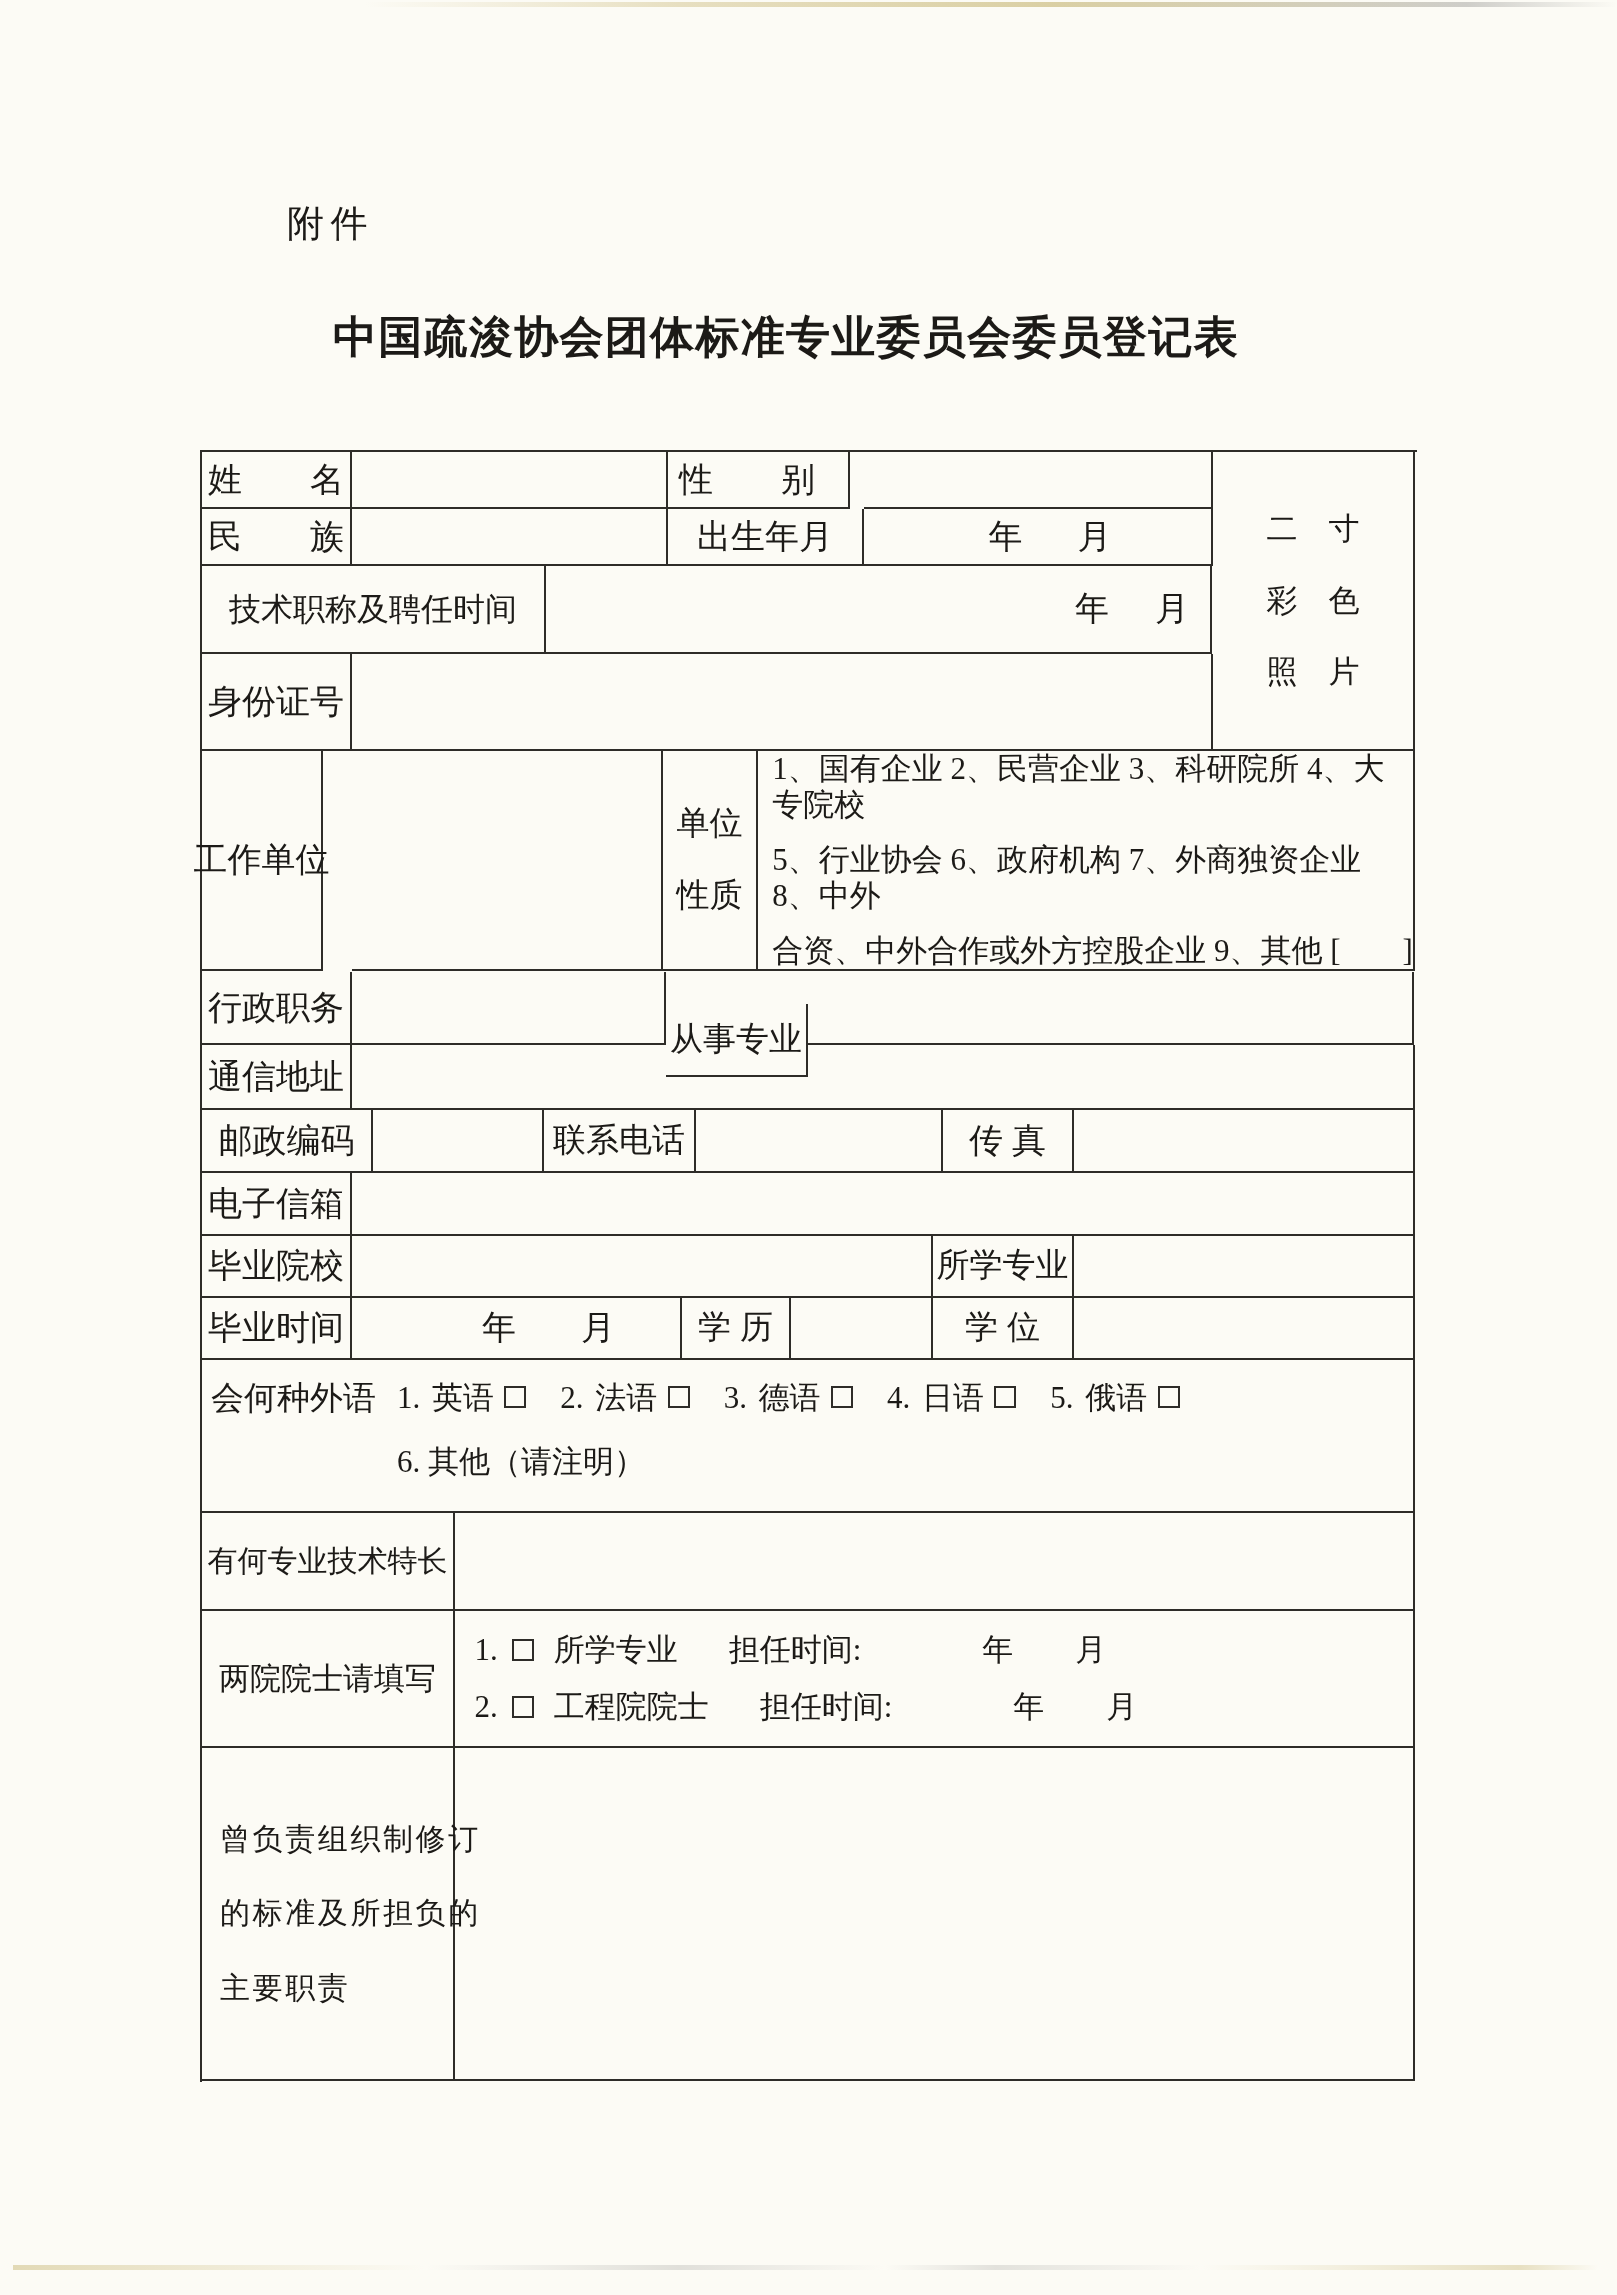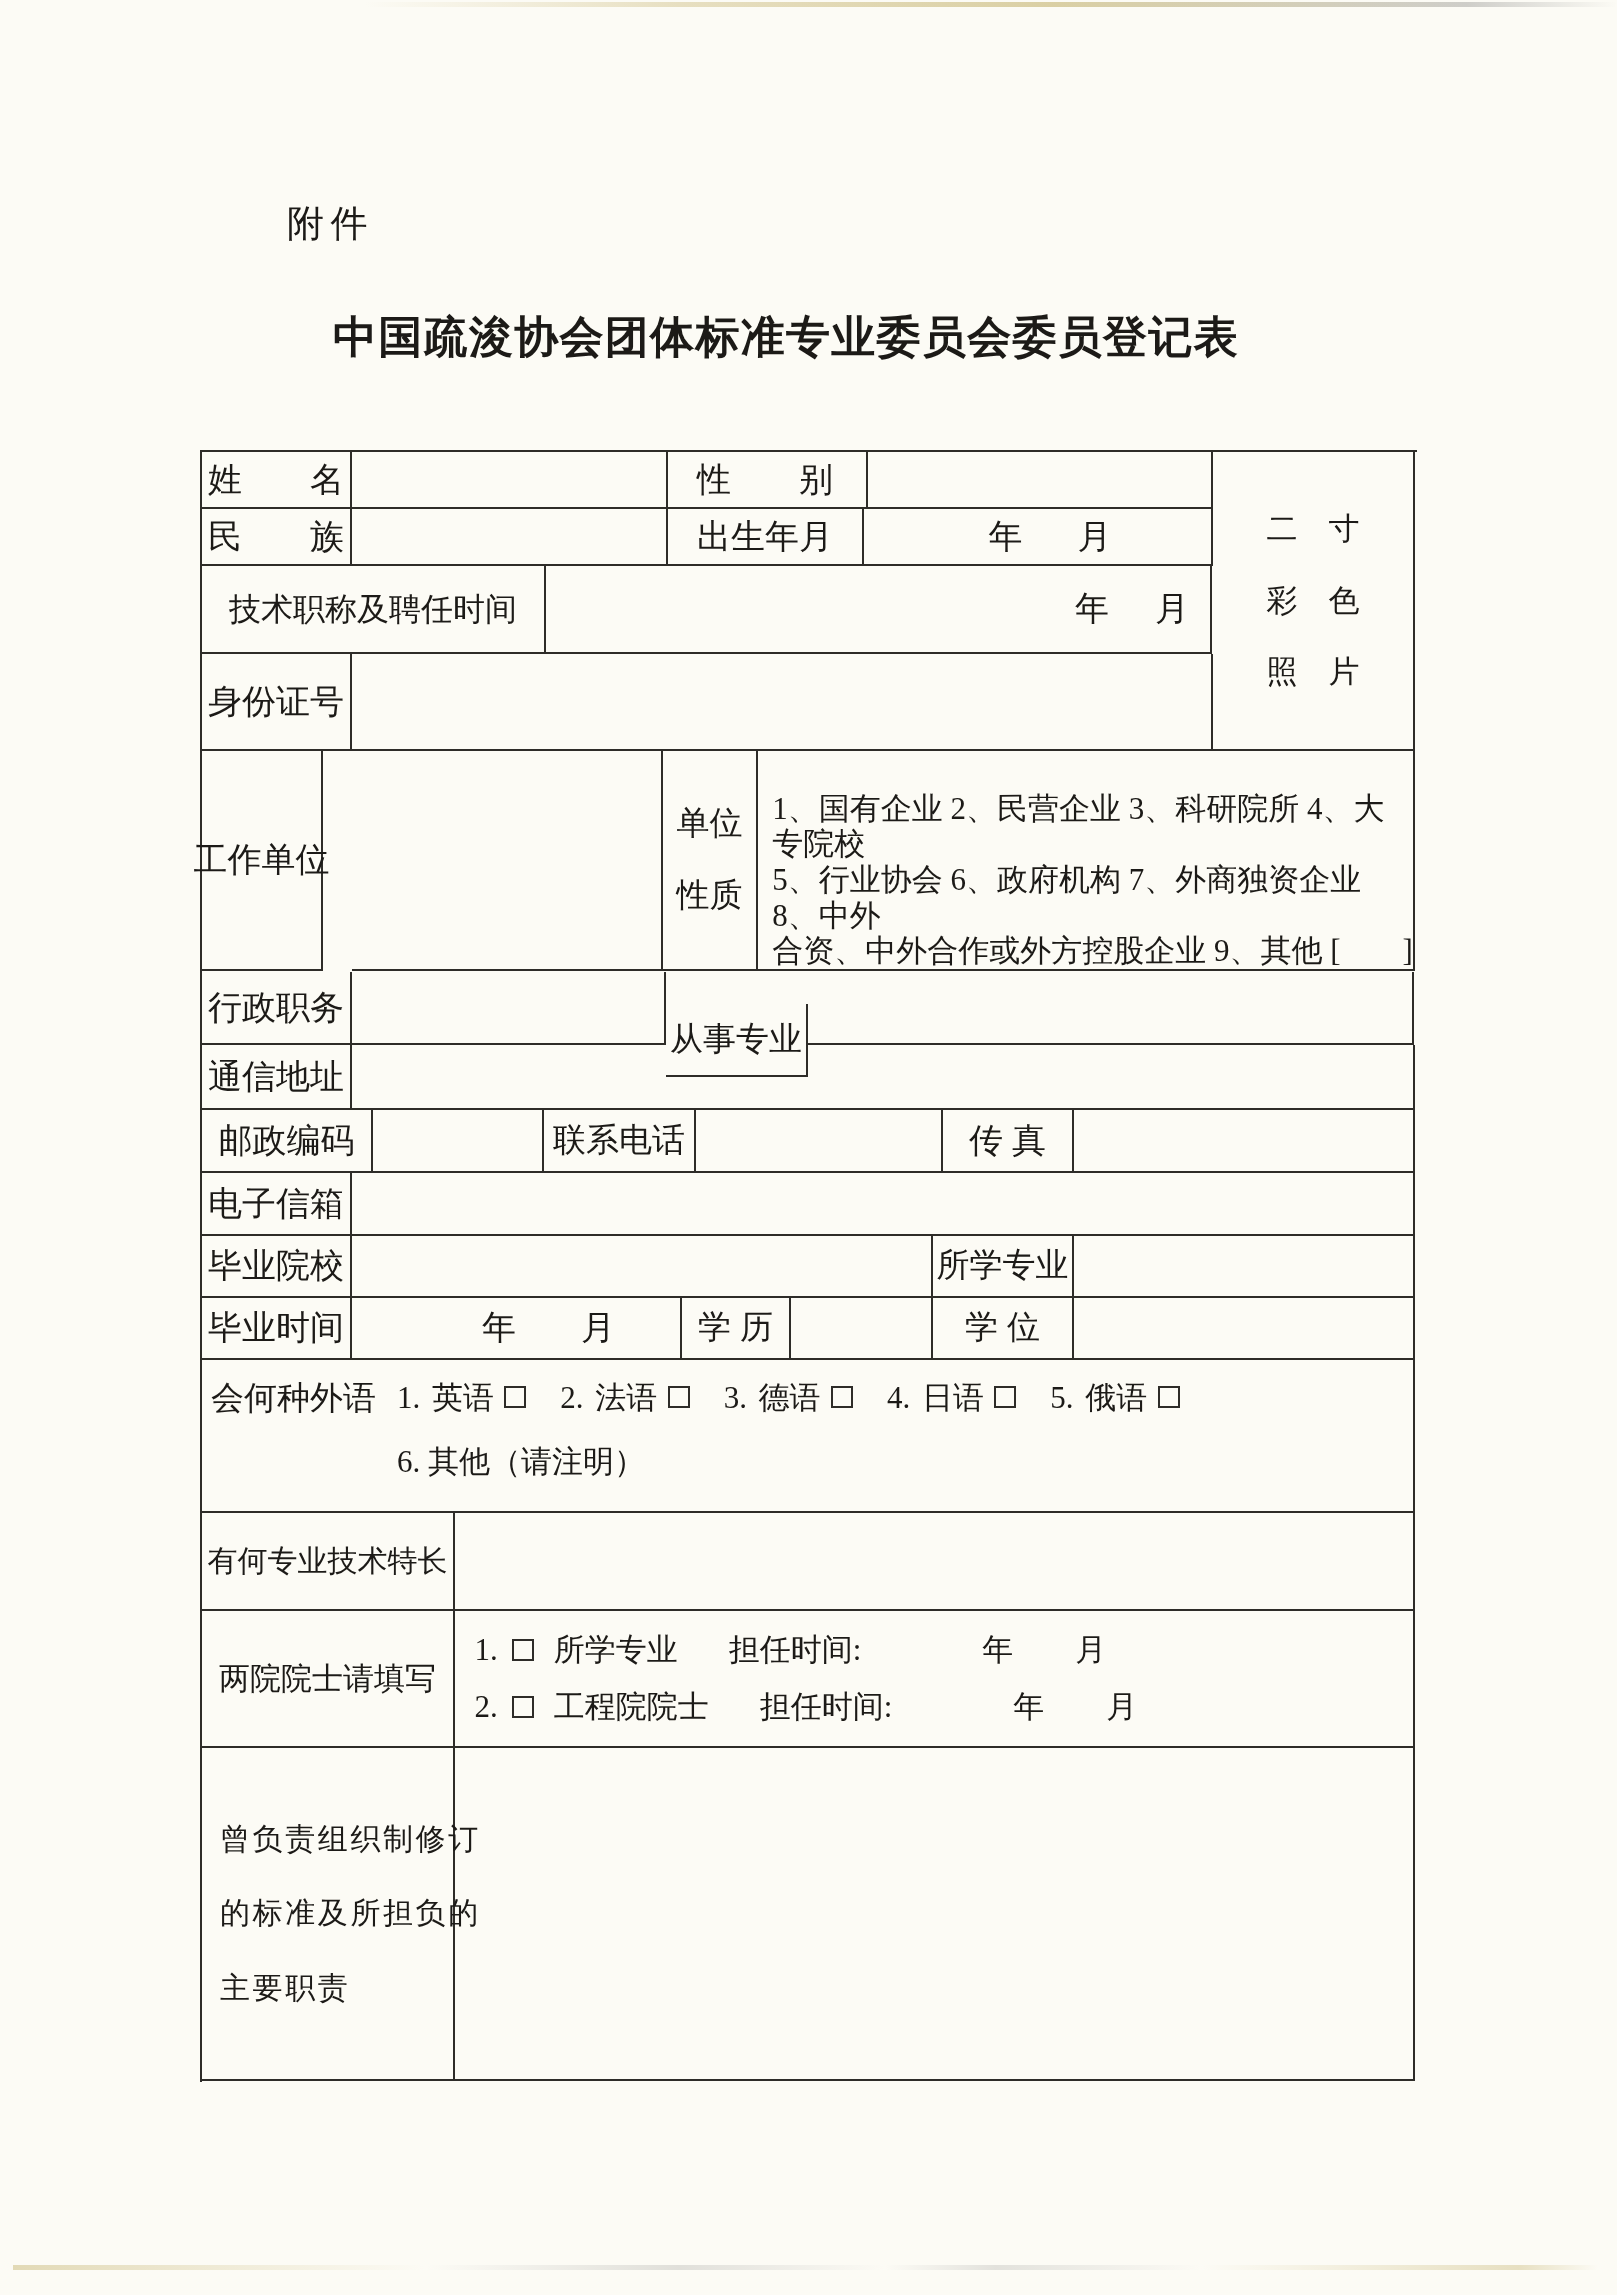--- a/index.html
+++ b/index.html
@@ -57,21 +57,21 @@
   .sm{font-size:30px;}
   .cb{
     display:inline-block;width:22px;height:22px;
     border:2px solid var(--line);box-sizing:border-box;
     background:transparent;flex:0 0 auto;
   }
   .ym{display:flex;align-items:center;}
   .photo-cell{flex-direction:column;justify-content:center;gap:36px;font-size:31px;}
   .nature-cell{flex-direction:column;justify-content:center;gap:34px;font-size:33px;}
   .options-cell{
-    flex-direction:column;align-items:flex-start;justify-content:flex-end;
+    flex-direction:column;align-items:flex-start;justify-content:space-between;
     padding-left:14.3px;font-size:31px;white-space:normal;
   }
   .lang-cell{
     align-items:flex-start;justify-content:flex-start;
     padding:19.6px 0 0 9px;
   }
   .lang-label{flex:0 0 auto;margin-right:21px;}
   .lang-lines{display:flex;flex-direction:column;gap:29px;font-size:31px;}
   .lang-line1{display:flex;align-items:center;gap:34px;}
   .lang-item{display:inline-flex;align-items:center;gap:10.4px;}
@@ -100,21 +100,21 @@
   <div id="streak-top" class="scan-streak"></div>
   <div id="streak-bottom" class="scan-streak"></div>
 
   <div id="attachment-label">附件</div>
   <div id="doc-title">中国疏浚协会团体标准专业委员会委员登记表</div>
 
   <div id="form-table">
 
     <div class="c" style="left:0;top:0;width:150px;height:57px">姓　　名</div>
     <div class="c" style="left:150px;top:0;width:316px;height:57px"></div>
-    <div class="c" style="left:462px;top:0;width:204px;height:57px">性　　别</div>
+    <div class="c" style="left:444px;top:0;width:204px;height:57px">性　　别</div>
     <div class="c" style="left:662px;top:0;width:349px;height:57px"></div>
     <div class="c photo-cell" style="left:1011px;top:0;width:202px;height:299px">
       <span>二　寸</span>
       <span>彩　色</span>
       <span>照　片</span>
     </div>
 
     <div class="c" style="left:0;top:57px;width:150px;height:57px">民　　族</div>
     <div class="c" style="left:150px;top:57px;width:316px;height:57px"></div>
     <div class="c" style="left:466px;top:57px;width:196px;height:57px">出生年月</div>

